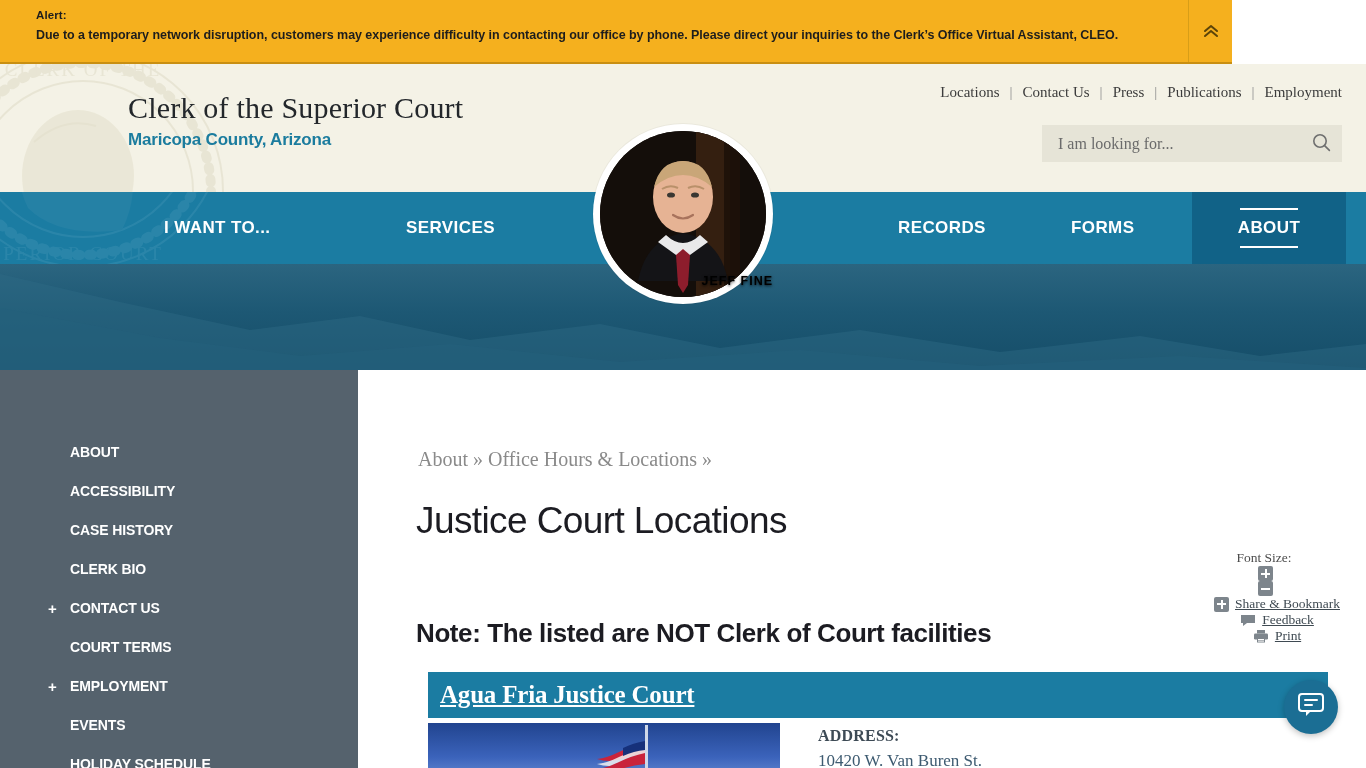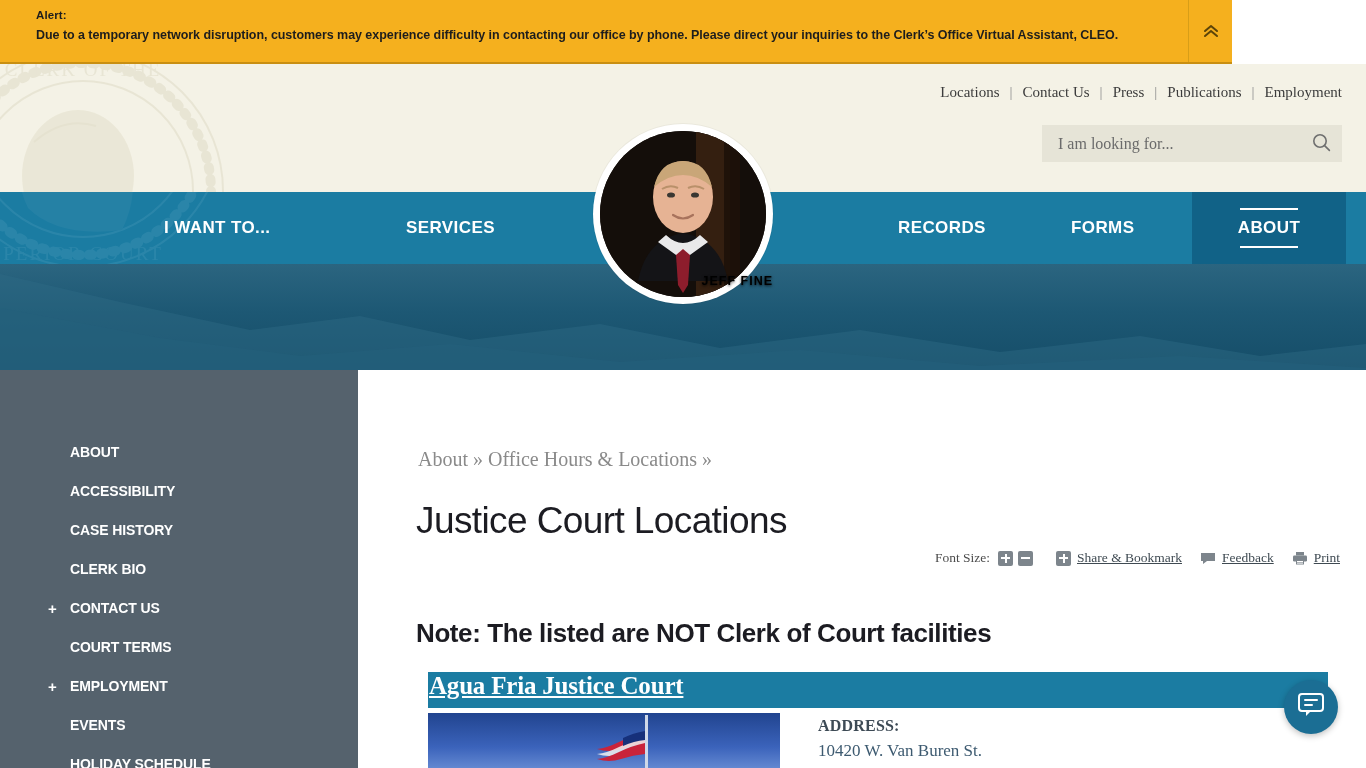--- a/index.html
+++ b/index.html
@@ -204,20 +204,21 @@
     font-family: "Liberation Sans", sans-serif;
     font-size: 37px; font-weight: 400; color: #1c1c22;
     letter-spacing: -.6px;
   }
   .toolbar {
     position: absolute; right: 26px; top: 180px;
     display: flex; align-items: center; gap: 0;
     font-family: "Liberation Serif", serif;
     font-size: 13.5px; color: #4c4c4c;
     white-space: nowrap;
+    flex-direction: column;
   }
   .tb-label { margin-right: 8px; color: #4c4c4c; }
   .sq {
     width: 15px; height: 15px; background: #7d858c;
     display: inline-flex; align-items: center; justify-content: center;
     border-radius: 2px; margin-right: 5px; cursor: pointer;
   }
   .sq i {
     position: relative; display: block;
     width: 9px; height: 2px; background: #fff;
@@ -236,23 +237,23 @@
     font-size: 26px; font-weight: 700; color: #1c1c22;
     letter-spacing: -.4px;
   }
 
   
   .court-card {
     position: absolute; left: 70px; top: 302px;
     width: 900px;
   }
   .court-head {
-    height: 36px; background: #1b7ca2;
-    display: flex; align-items: flex-start;
-    padding-left: 1px;
+    height: 46px; background: #1b7ca2;
+    display: flex; align-items: center;
+    padding-left: 12px;
   }
   .court-head a {
     font-family: "Liberation Serif", serif;
     font-size: 25px; font-weight: 700; color: #ffffff;
     text-decoration: underline; letter-spacing: -.2px;
   }
   .court-body { display: flex; margin-top: 5px; }
   .court-photo {
     width: 352px; height: 62px;
     background: linear-gradient(180deg, #2a4f9e 0%, #3f68bd 60%, #6d90d6 100%);
@@ -311,20 +312,24 @@
         </g>
         <g fill="none" stroke="#d8d3bb" stroke-width="2">
           <path d="M96 96 q30 -26 62 -16"></path>
           <path d="M104 176 q28 18 58 6"></path>
         </g>
         <text x="145" y="30" text-anchor="middle" fill="#ddd9c4" font-family="Liberation Serif, serif" font-size="19" letter-spacing="2">CLERK OF THE</text>
         <text x="145" y="278" text-anchor="middle" fill="#ddd9c4" font-family="Liberation Serif, serif" font-size="19" letter-spacing="2">PERIOR COURT</text>
       </svg>
     </span>
 
+    <div class="brand">
+      <div class="brand-title">Clerk of the Superior Court</div>
+      <div class="brand-sub">Maricopa County, Arizona</div>
+    </div>
 
     <div class="top-links">
       <a>Locations</a><span class="sep">|</span><a>Contact Us</a><span class="sep">|</span><a>Press</a><span class="sep">|</span><a>Publications</a><span class="sep">|</span><a>Employment</a>
     </div>
 
     <div class="searchbox">
       <input type="text" placeholder="I am looking for..." style="">
       <button class="search-btn">
         <span>
           <svg width="19" height="19" viewBox="0 0 19 19">

